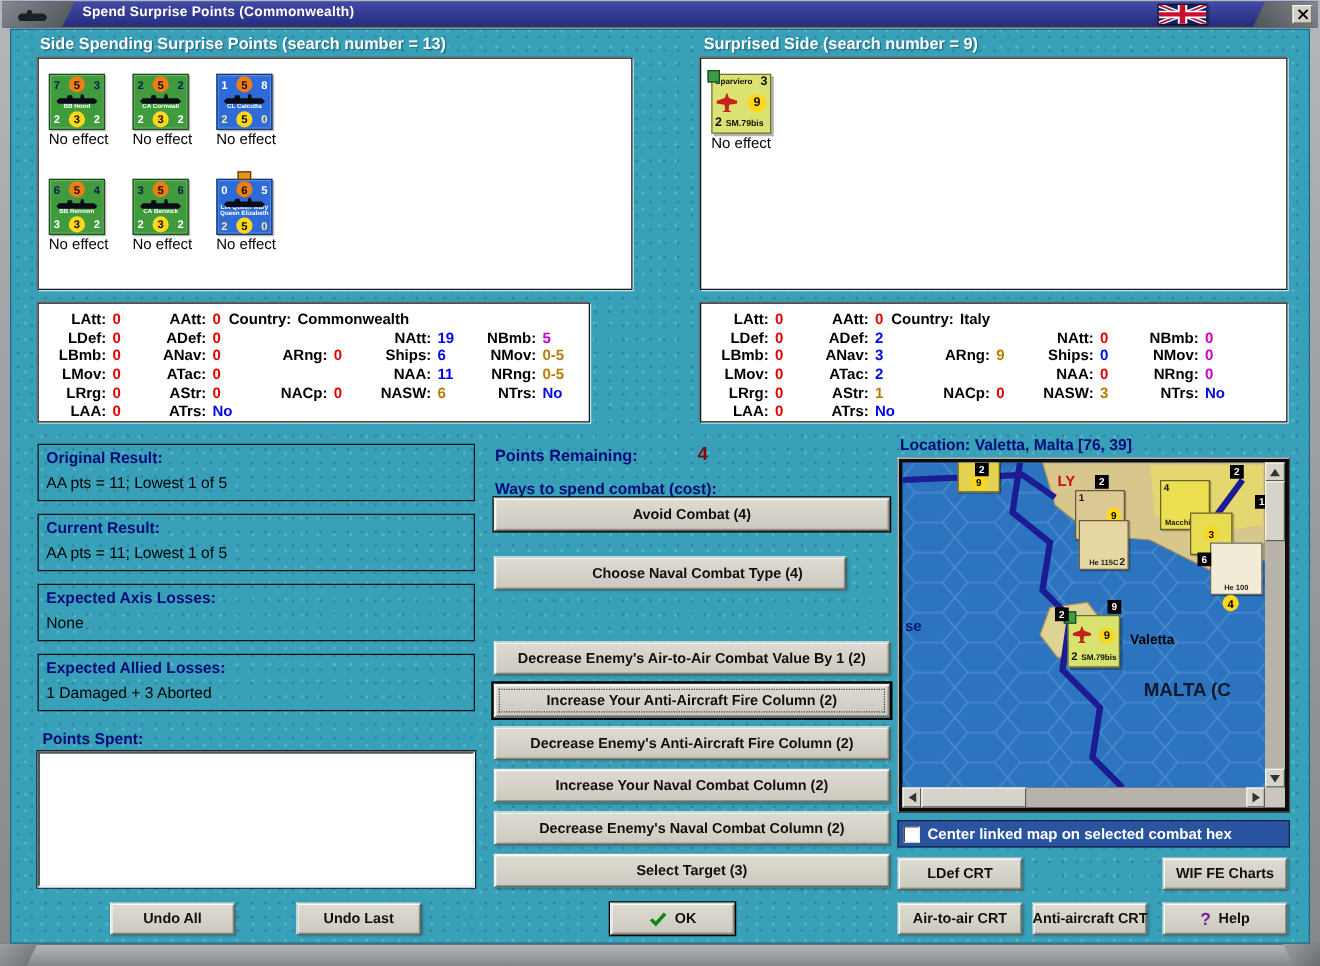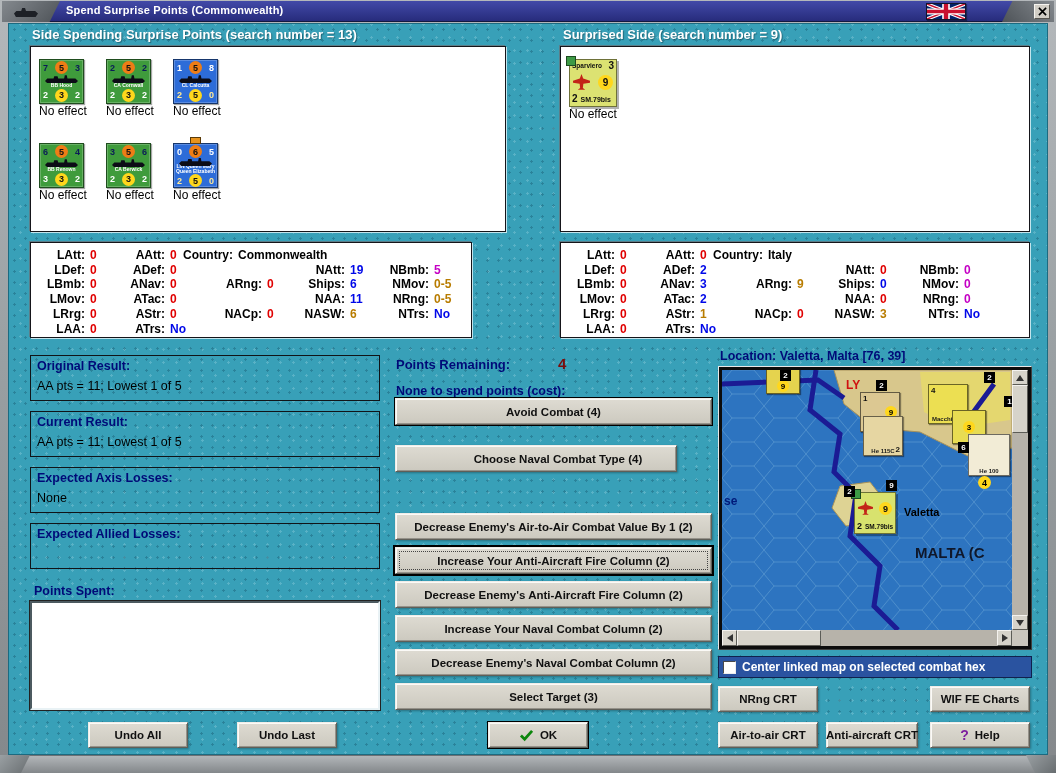--- a/index.html
+++ b/index.html
@@ -351,21 +351,21 @@
     </div>
 
   <div class="navy-label" style="left:34px;top:584px;font-size:12.5px">Points Spent:</div>
   <div class="listbox"></div>
 
   <button class="btn h26" style="left:88px;top:722px;width:100px">Undo All</button>
   <button class="btn h26" style="left:237px;top:722px;width:100px">Undo Last</button>
 
   <div class="navy-label" style="left:396px;top:357px">Points Remaining:</div>
   <div class="pr-value" style="left:558px;top:355px">4</div>
-  <div class="navy-label" style="left:396px;top:384px;font-size:12.5px">None to spend points (cost):</div>
+  <div class="navy-label" style="left:396px;top:384px;font-size:12.5px">Ways to spend combat (cost):</div>
 
   <button class="btn h26 default" style="left:488px;top:722px;width:100px">
     <svg class="ok-check" viewBox="0 0 16 14">
       <path d="M2,7 L6,11 L14,2" stroke="#0c860c" stroke-width="3" fill="none"></path>
     </svg>
     <span>OK</span>
   </button>
 
   <div class="navy-label" style="left:720px;top:349px;font-size:12.5px">Location: Valetta, Malta [76, 39]</div>
   <div class="map-frame">
@@ -475,31 +475,32 @@
     <div class="result-panel" style="top: 411px;">
       <div class="result-title">Current Result:</div>
       <div class="result-body">AA pts = 11; Lowest 1 of 5</div>
     </div>
     <div class="result-panel" style="top: 467px;">
       <div class="result-title">Expected Axis Losses:</div>
       <div class="result-body">None</div>
     </div>
     <div class="result-panel" style="top: 523px;">
       <div class="result-title">Expected Allied Losses:</div>
+      <div class="result-body">1 Damaged + 3 Aborted</div>
     </div>
     <button class="btn spend-btn default" style="left: 395px; top: 398px; width: 317px;">Avoid Combat (4)</button>
     <button class="btn spend-btn" style="left: 395px; top: 445px; width: 282px; padding-left: 44px;">Choose Naval Combat Type (4)</button>
     <button class="btn spend-btn" style="left: 395px; top: 513px; width: 317px;">Decrease Enemy's Air-to-Air Combat Value By 1 (2)</button>
     <button class="btn spend-btn focused" style="left: 395px; top: 547px; width: 317px;">Increase Your Anti-Aircraft Fire Column (2)</button>
     <button class="btn spend-btn" style="left: 395px; top: 581px; width: 317px;">Decrease Enemy's Anti-Aircraft Fire Column (2)</button>
     <button class="btn spend-btn" style="left: 395px; top: 615px; width: 317px;">Increase Your Naval Combat Column (2)</button>
     <button class="btn spend-btn" style="left: 395px; top: 649px; width: 317px;">Decrease Enemy's Naval Combat Column (2)</button>
     <button class="btn spend-btn" style="left: 395px; top: 683px; width: 317px;">Select Target (3)</button>
     <button class="btn h26" style="left: 718px; top: 686px; width: 100px;">
-      <span>NRng CRT</span>
+      <span>LDef CRT</span>
     </button>
     <button class="btn h26" style="left: 930px; top: 686px; width: 100px;">
       <span>WIF FE Charts</span>
     </button>
     <button class="btn h26" style="left: 718px; top: 722px; width: 100px;">
       <span>Air-to-air CRT</span>
     </button>
     <button class="btn h26" style="left: 826px; top: 722px; width: 92px;">
       <span>Anti-aircraft CRT</span>
     </button>

